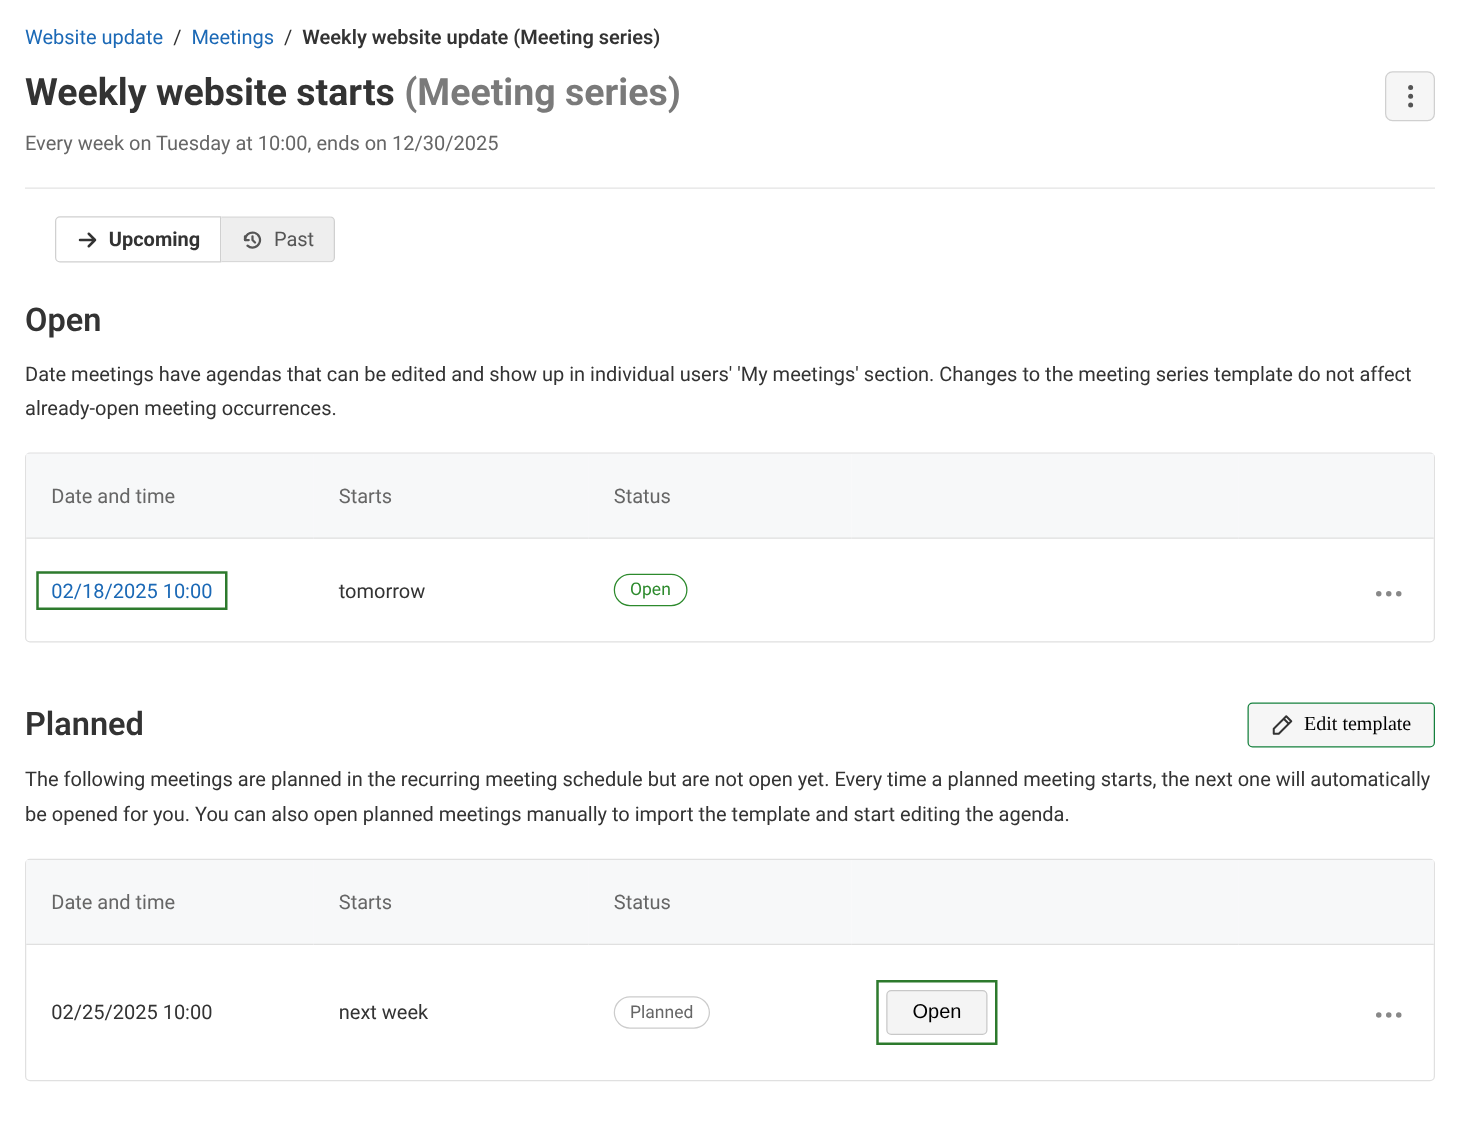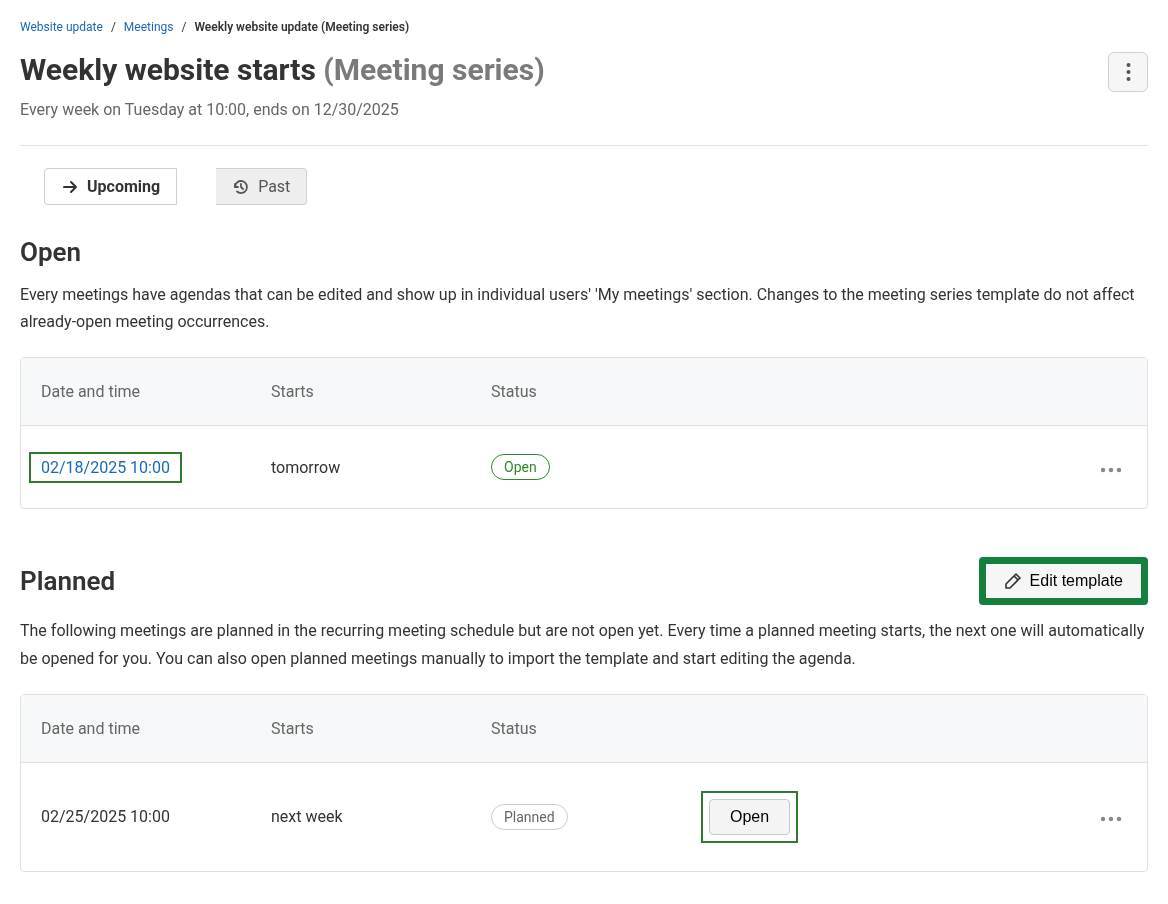--- a/index.html
+++ b/index.html
@@ -9,21 +9,21 @@
     }
     body {
       font-family: -apple-system, BlinkMacSystemFont, "Segoe UI", Roboto, Helvetica, Arial, sans-serif;
       background: #ffffff;
       color: #333333;
       padding: 20px;
       width: 1168px;
     }
     
     .breadcrumb {
-      font-size: 12px;
+      font-size: 16px;
       margin-bottom: 18px;
       display: flex;
       align-items: flex-end;
       gap: 8px;
       flex-wrap: wrap;
     }
     .breadcrumb a {
       color: #1b69b6;
       text-decoration: none;
     }
@@ -84,21 +84,20 @@
       font-size: 16px;
       border: 1px solid #d0d0d0;
       cursor: pointer;
     }
     .tab:first-child {
       border-radius: 4px 0 0 4px;
     }
     .tab:last-child {
       border-radius: 0 4px 4px 0;
       border-left: none;
-      margin-left: 39px;
     }
     .tab.active {
       background: #ffffff;
       font-weight: 700;
       margin-left: 24px;
     }
     .tab.inactive {
       background: #eeeeee;
       color: #555;
     }
@@ -118,25 +117,26 @@
       font-size: 16px;
       color: #333;
       line-height: 1.7;
       margin-bottom: 22px;
     }
     .edit-template-btn {
       display: flex;
       align-items: center;
       gap: 8px;
       padding: 8px 18px;
-      border: 7px solid #15803d;
+      border: 1px solid #15803d;
       border-radius: 4px;
       background: #f6f6f6;
       font-size: 16px;
       cursor: pointer;
+      font-family: Liberation Serif, serif;
     }
     
     .table {
       width: 100%;
       border: 1px solid #e0e0e0;
       border-radius: 4px;
       margin-bottom: 48px;
       border-collapse: separate;
       border-spacing: 0;
     }
@@ -248,21 +248,21 @@
     <svg class="svg-icon" width="18" height="18" viewBox="0 0 18 18">
       <path d="M3 9 A6 6 0 1 1 5 13.5" stroke="#555" stroke-width="1.8" fill="none" stroke-linecap="round"></path>
       <path d="M3 6 L3 9 L6 9" stroke="#555" stroke-width="1.8" fill="none" stroke-linecap="round" stroke-linejoin="round"></path>
       <path d="M9 6 L9 9 L11 11" stroke="#555" stroke-width="1.8" fill="none" stroke-linecap="round" stroke-linejoin="round"></path>
     </svg>
     <span>Past</span>
   </div>
 </div>
 
 <h2 class="section-title" style="margin-bottom:14px;">Open</h2>
-<p class="section-desc">Every meetings have agendas that can be edited and show up in individual users' 'My meetings' section. Changes to the meeting series template do not affect already-open meeting occurrences.</p>
+<p class="section-desc">Date meetings have agendas that can be edited and show up in individual users' 'My meetings' section. Changes to the meeting series template do not affect already-open meeting occurrences.</p>
 
 <table class="table">
   <thead>
     <tr>
       <th class="col-datetime">Date and time</th>
       <th class="col-starts">Starts</th>
       <th class="col-status">Status</th>
       <th class="col-action"></th>
       <th class="col-menu"></th>
     </tr>

